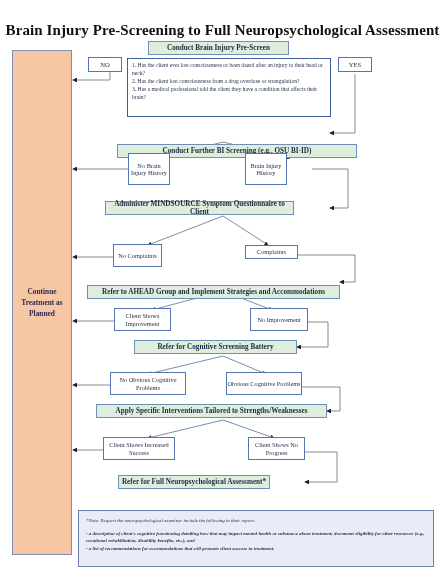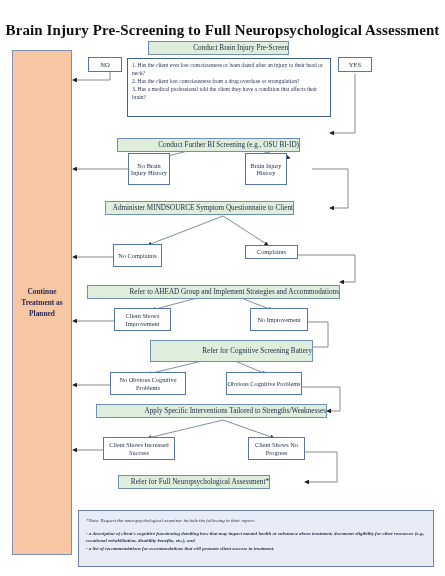--- a/index.html
+++ b/index.html
@@ -7,22 +7,22 @@
        font-family:"Liberation Serif", serif;color:#1a1a33;}
   #root{position:relative;width:445px;height:576px;}
 
   .title{position:absolute;left:0;top:22px;width:445px;text-align:center;
          font-size:15px;font-weight:bold;letter-spacing:.1px;color:#111;}
 
   
   .node{position:absolute;box-sizing:border-box;display:flex;
         align-items:center;justify-content:center;text-align:center;
         border:1px solid #4a6fa5;line-height:1.18;}
-  .green{background:#dfeedc;border:1px solid #6f8fb5;font-weight:normal;
-         font-size:7.2px;color:#1b2a44;justify-content:flex-end;}
+  .green{background:#dfeedc;border:1px solid #6f8fb5;font-weight:bold;
+         font-size:7.2px;color:#1b2a44;}
   .white{background:#ffffff;border:1px solid #5575ae;font-size:6.6px;
          color:#24324d;}
   .white.sm{font-size:6.3px;}
 
   .qbox{position:absolute;box-sizing:border-box;background:#fff;
         border:1.3px solid #3f5f9e;font-size:5.6px;color:#2a3550;
         padding:3px 4px;line-height:1.42;text-align:left;}
 
   .sidebar{position:absolute;box-sizing:border-box;background:#f7c7a4;
            border:1px solid #7f8fb8;display:flex;align-items:center;
@@ -109,21 +109,21 @@
   <div class="node white" style="left:338px;top:57px;width:34px;height:15px;">
     <span>YES</span>
   </div>
 
   <div class="qbox" style="left:127px;top:58px;width:204px;height:59px;">
     <div>1. Has the client ever lost consciousness or been dazed after an injury to their head or neck?</div>
     <div>2. Has the client lost consciousness from a drug overdose or strangulation?</div>
     <div>3. Has a medical professional told the client they have a condition that affects their brain?</div>
   </div>
 
-  <div class="node green" style="left:117px;top:138px;width:183px;height:14px;">
+  <div class="node green" style="left:117px;top:144px;width:240px;height:14px;">
     <span>Conduct Further BI Screening (e.g., OSU BI-ID)</span>
   </div>
 
   <div class="node white sm" style="left:128px;top:153px;width:42px;height:32px;">
     <span>No Brain Injury History</span>
   </div>
   <div class="node white sm" style="left:245px;top:153px;width:42px;height:32px;">
     <span>Brain Injury History</span>
   </div>
 
@@ -142,21 +142,21 @@
     <span>Refer to AHEAD Group and Implement Strategies and Accommodations</span>
   </div>
 
   <div class="node white sm" style="left:114px;top:308px;width:57px;height:23px;">
     <span>Client Shows Improvement</span>
   </div>
   <div class="node white sm" style="left:250px;top:308px;width:58px;height:23px;">
     <span>No Improvement</span>
   </div>
 
-  <div class="node green" style="left:134px;top:340px;width:163px;height:22px;margin-left:16px;">
+  <div class="node green" style="left:134px;top:340px;width:163px;height:14px;">
     <span>Refer for Cognitive Screening Battery</span>
   </div>
 
   <div class="node white sm" style="left:110px;top:372px;width:76px;height:23px;">
     <span>No Obvious Cognitive Problems</span>
   </div>
   <div class="node white sm" style="left:226px;top:372px;width:76px;height:23px;">
     <span>Obvious Cognitive Problems</span>
   </div>
 

